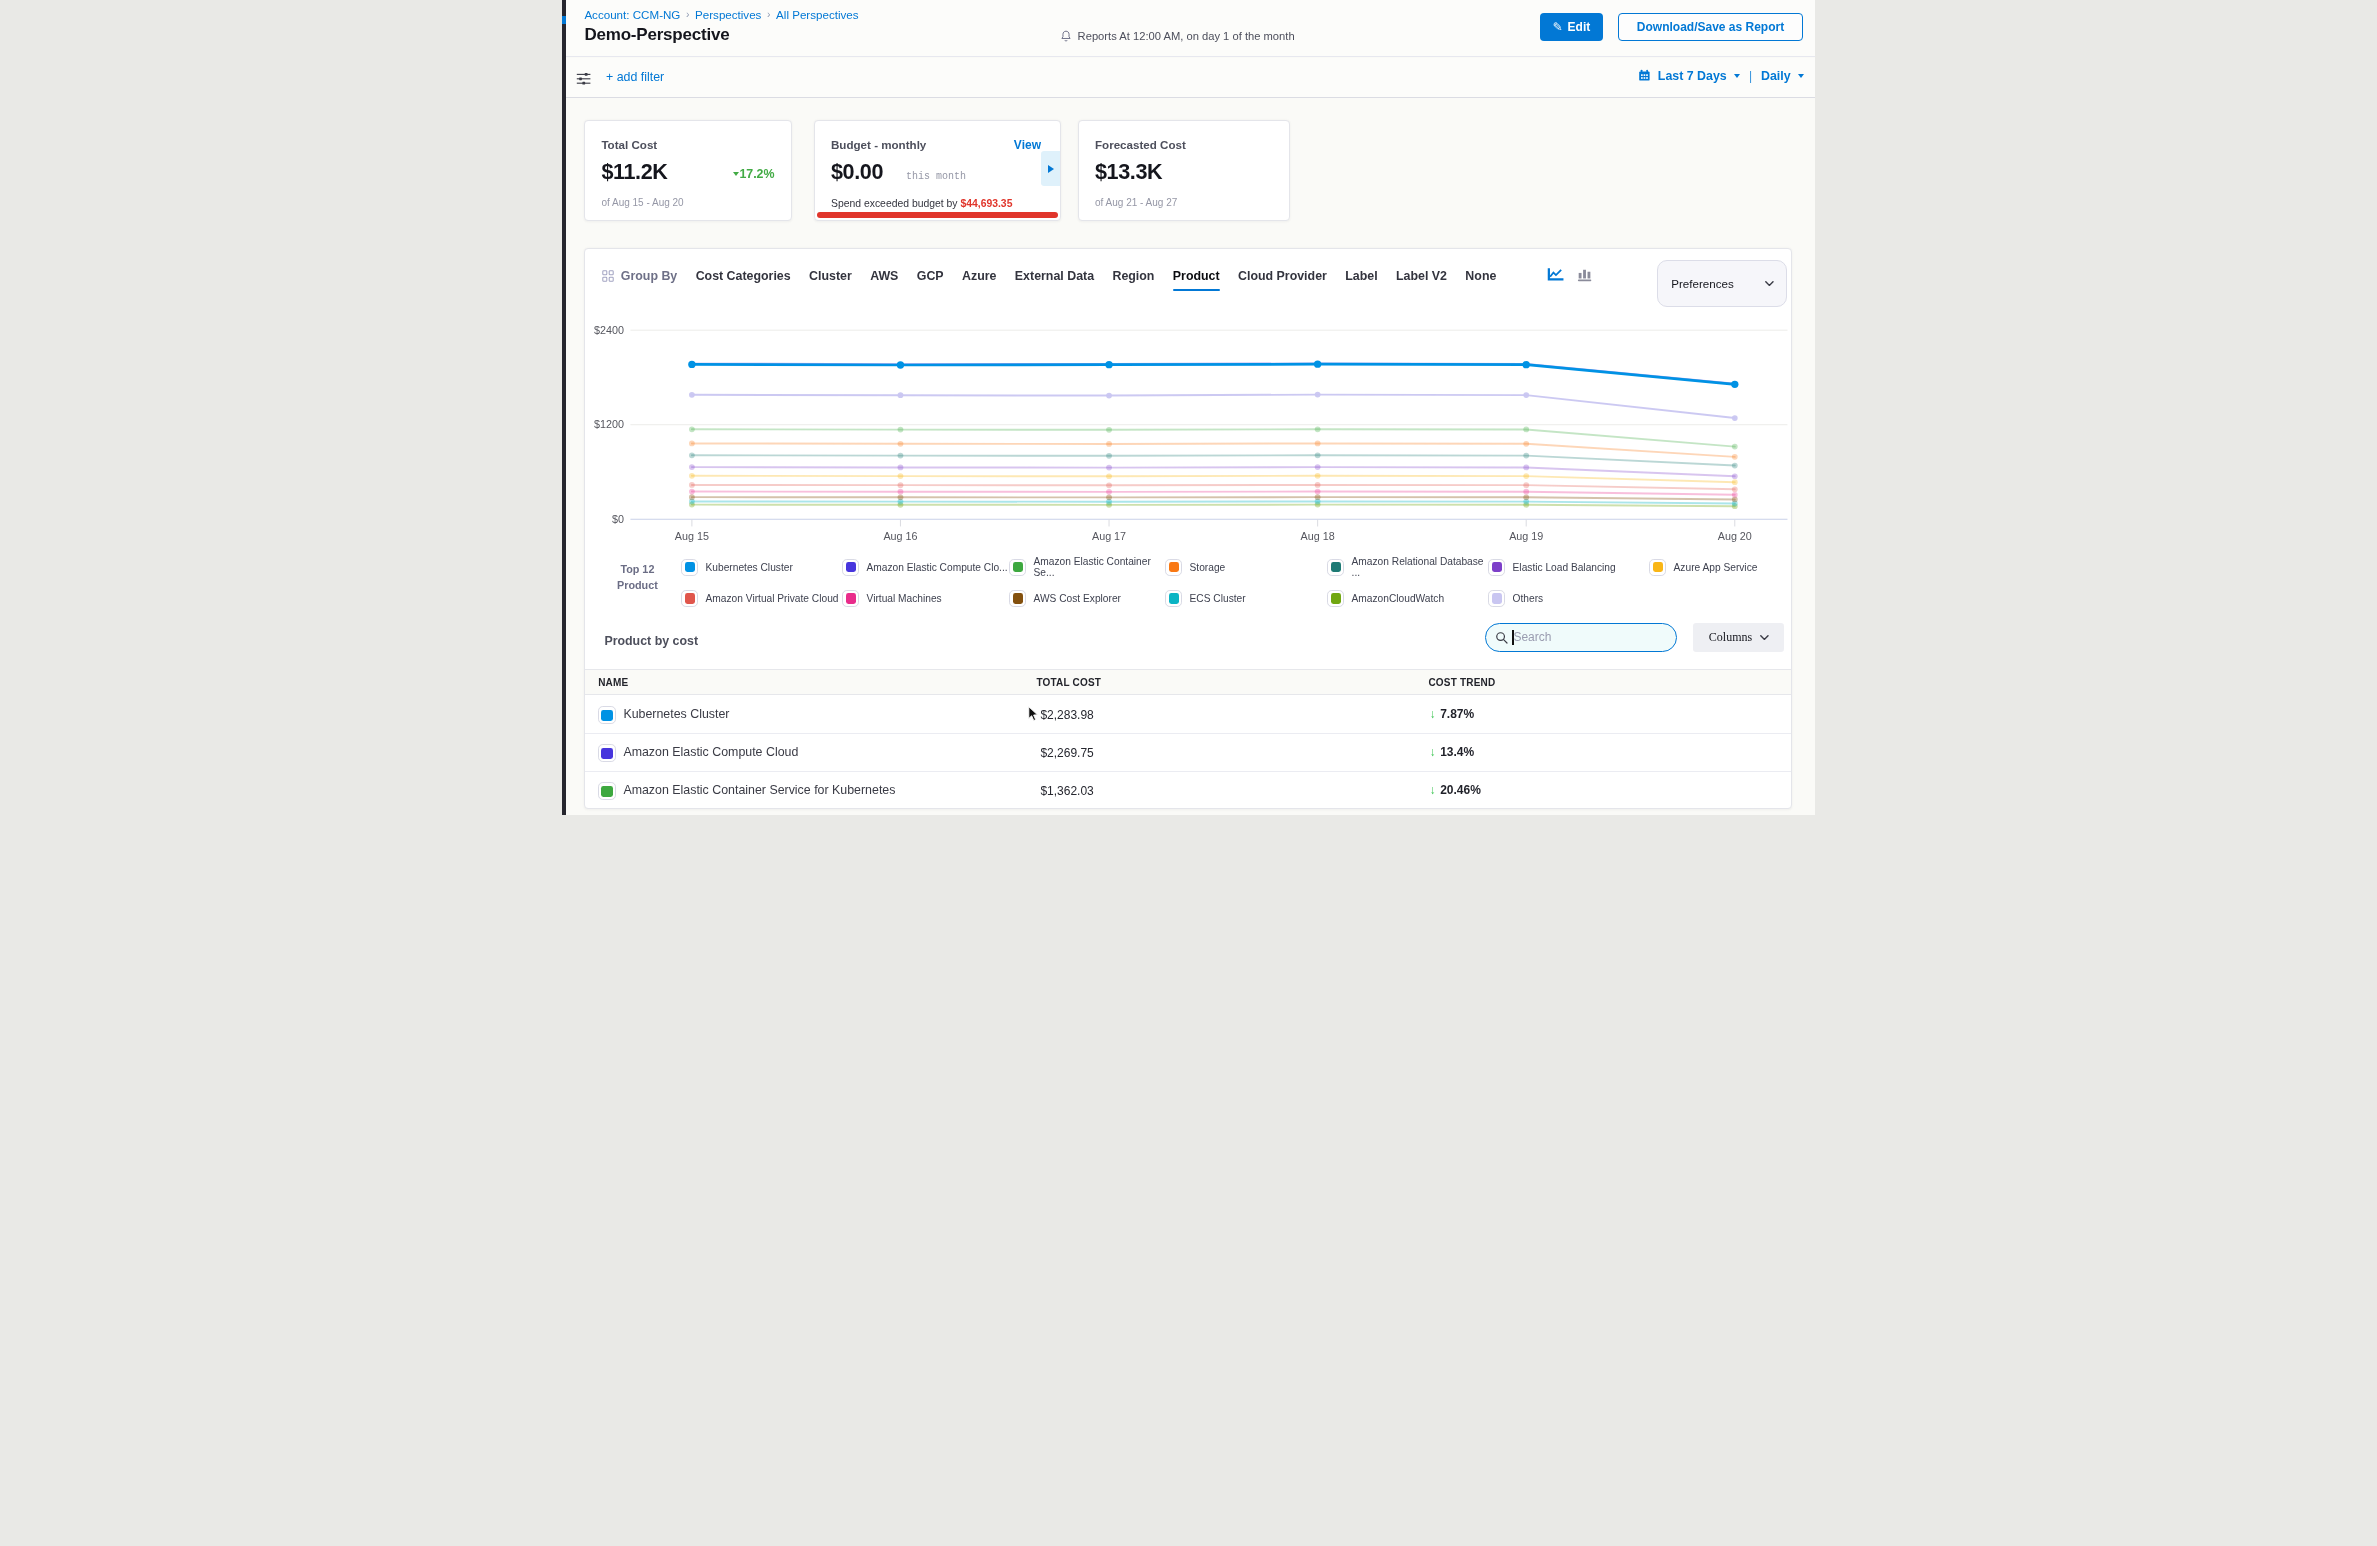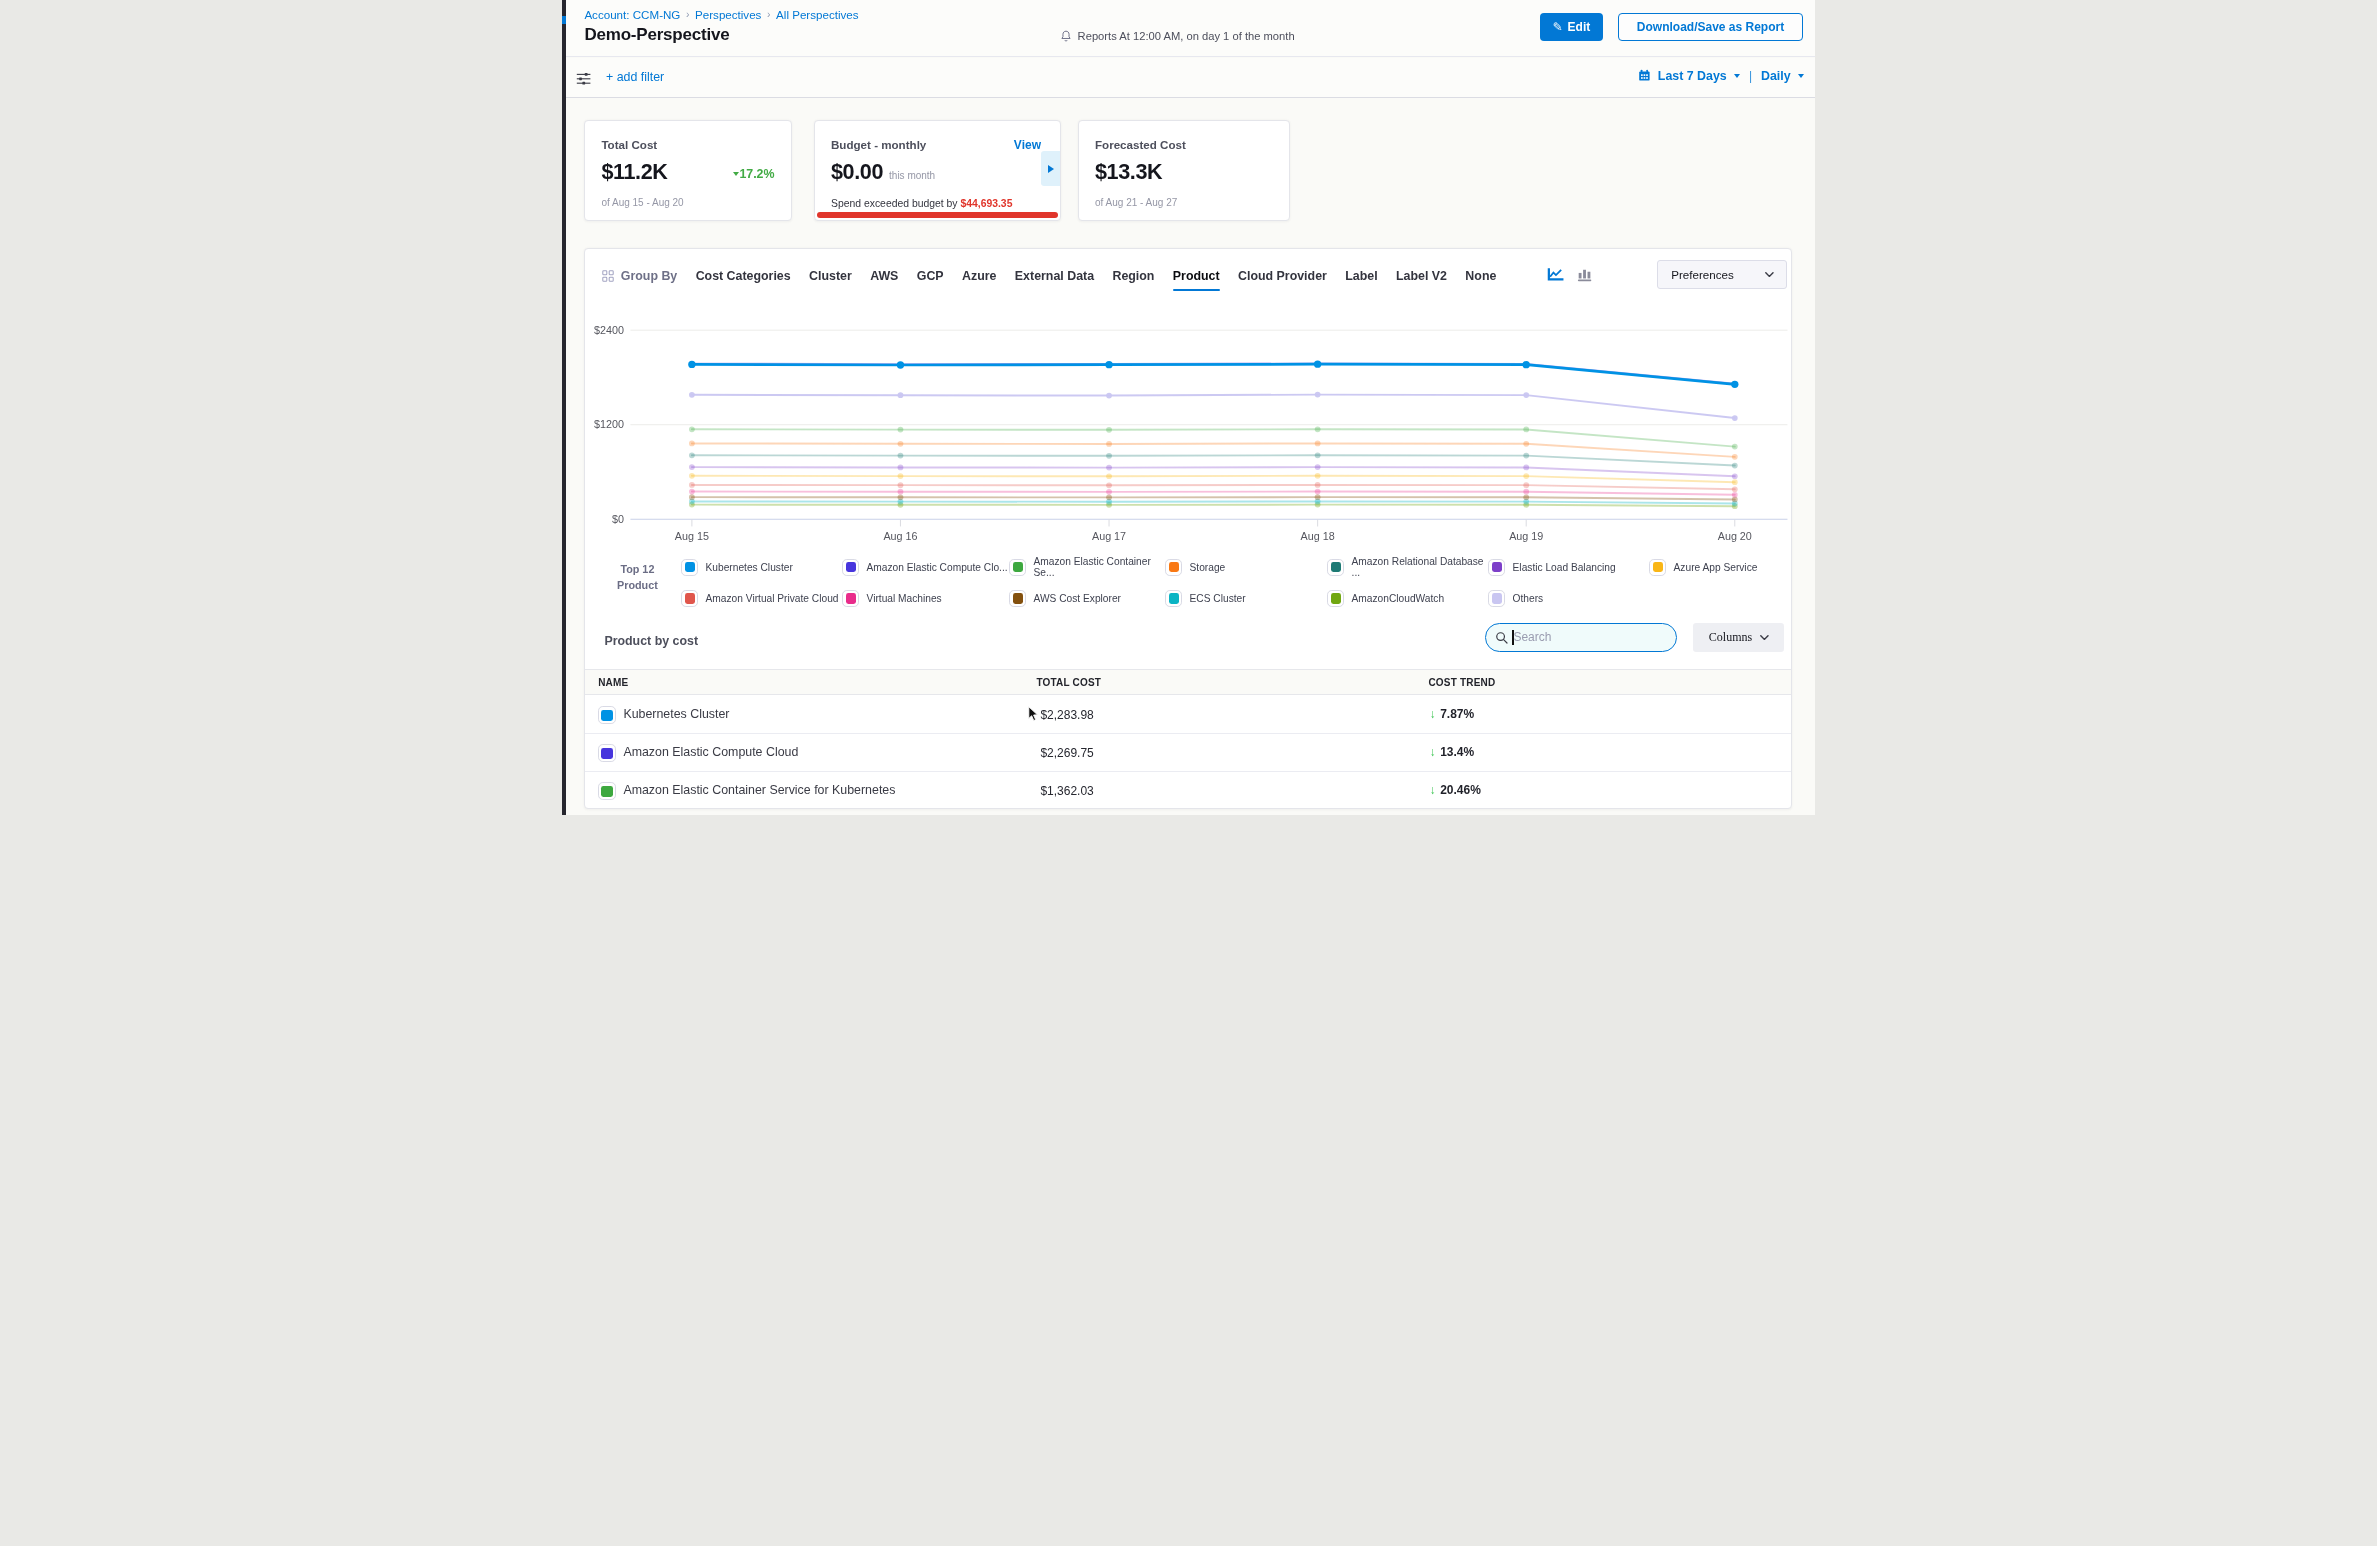--- a/index.html
+++ b/index.html
@@ -29,39 +29,39 @@
   .range-divider { color:#0278D5; font-weight:400; font-size:13.6px; opacity:.75; padding:0 1.6px; }
 
   
   .card { position:absolute; top:120px; height:101px; background:#FFFFFF; border:0.8px solid #E4E5EA; border-radius:4px; box-shadow:0 0.8px 2.4px rgba(40,41,61,.05); }
   .card-title { position:absolute; left:16px; top:17px; font-size:11.6px; font-weight:700; color:#4D4F5C; }
   .big-val { position:absolute; left:16px; top:38px; font-size:21.6px; font-weight:800; color:#15161D; letter-spacing:-0.4px; }
   .card-sub { position:absolute; left:16px; top:76px; font-size:10px; color:#9597A6; }
   .delta { position:absolute; left:148px; top:46px; display:flex; align-items:center; gap:0; font-size:12.4px; font-weight:600; color:#42AB45; }
   .delta .tri { width:0; height:0; border-left:3.6px solid transparent; border-right:3.6px solid transparent; border-top:4.8px solid #42AB45; }
   .view-link { position:absolute; right:19px; top:17px; font-size:12px; font-weight:600; color:#0278D5; cursor:pointer; }
-  .this-month { font-size:10px; font-weight:400; color:#9597A6; letter-spacing:0; margin-left:6px; }
+  .this-month { font-size:10px; font-weight:400; color:#9597A6; letter-spacing:0; margin-left:23px;font-family:Liberation Mono, monospace; }
   .exceeded { position:absolute; left:16px; top:77px; font-size:10.4px; color:#33343E; white-space:nowrap; }
   .exceeded b { color:#E0352B; font-weight:700; }
   .budget-bar { position:absolute; left:1.6px; right:1.6px; bottom:2.4px; height:5.6px; background:#E0352B; border-radius:4px; }
   .next-chip { position:absolute; right:0; top:30px; width:19px; height:35px; background:#DFF1FB; border-radius:3.2px 0 0 3.2px; display:flex; align-items:center; justify-content:center; cursor:pointer; }
   .next-chip .play { width:0; height:0; border-top:4.4px solid transparent; border-bottom:4.4px solid transparent; border-left:6px solid #0278D5; }
   .rec-row { position:absolute; left:16px; top:42px; display:flex; align-items:center; gap:6.4px; }
   .rec-val { font-size:16px; font-weight:800; color:#15161D; }
 
   
   .panel { position:absolute; left:22.4px; top:248px; width:1208px; height:561px; background:#FFFFFF; border:0.8px solid #E4E5EA; border-radius:4px; box-shadow:0 0.8px 2.4px rgba(40,41,61,.05); overflow:hidden; }
 
   .gb-row { position:absolute; left:17px; top:12.8px; height:29px; display:flex; align-items:center; gap:18.4px; }
   .gb-label { display:flex; align-items:center; gap:6.4px; font-size:12.4px; font-weight:600; color:#6E7087; }
   .gbtab { position:relative; font-size:12.4px; font-weight:600; color:#33343E; cursor:pointer; white-space:nowrap; }
   .gbtab.active { font-weight:700; color:#0B0C10; }
   .gbtab.active::after { content:""; position:absolute; left:0; right:0; bottom:-8px; height:2.8px; background:#0278D5; border-radius:1.6px; }
   .chart-toggles { position:absolute; right:198px; top:17.6px; display:flex; align-items:center; gap:12px; }
-  .prefs-btn { position:absolute; right:4px; top:11.2px; width:130px; height:29px; background:#F6F6FA; border:0.8px solid #DCDDE8; border-radius:3px; display:flex; align-items:center; justify-content:space-between; padding:0 12.8px; font-size:11.6px; color:#15161D; cursor:pointer; }
+  .prefs-btn { position:absolute; right:4px; top:11.2px; width:130px; height:47px; background:#F6F6FA; border:0.8px solid #DCDDE8; border-radius:10px; display:flex; align-items:center; justify-content:space-between; padding:0 12.8px; font-size:11.6px; color:#15161D; cursor:pointer; }
 
   .chart-wrap { position:absolute; left:0; top:66px; width:1208px; height:233px; }
 
   
   .legend-heading { position:absolute; left:23px; top:312px; width:58px; text-align:center; font-size:10.8px; font-weight:600; color:#6B6D85; line-height:16px; }
   .legend-grid { position:absolute; left:96px; top:307px; display:grid; grid-template-columns:161px 167px 156px 162px 161px 161px 1fr; row-gap:12px; }
   .lg-item { display:flex; align-items:center; gap:7.2px; font-size:10.2px; color:#3F4250; cursor:pointer; }
   .chip { width:17px; height:17px; background:#fff; border:0.8px solid #D9DAE5; border-radius:4.8px; display:flex; align-items:center; justify-content:center; flex:0 0 17px; }
   .chip i { display:block; width:10.4px; height:10.4px; border-radius:2.4px; }
 

